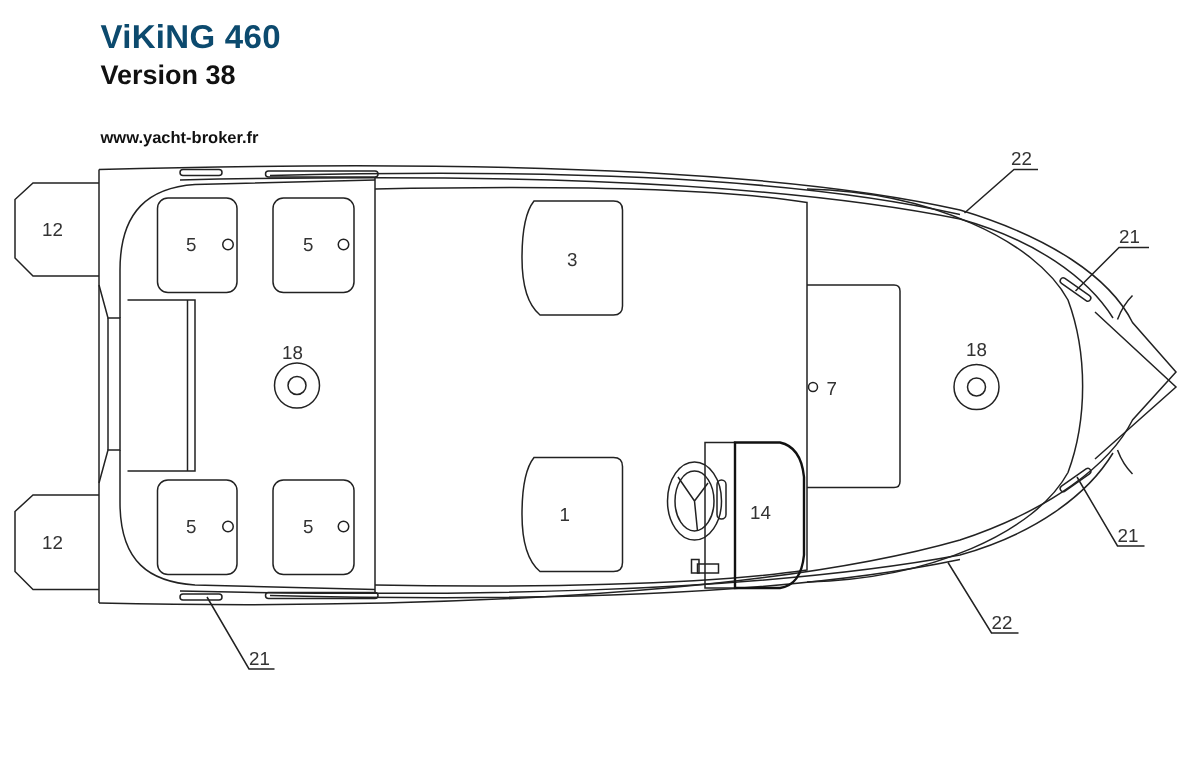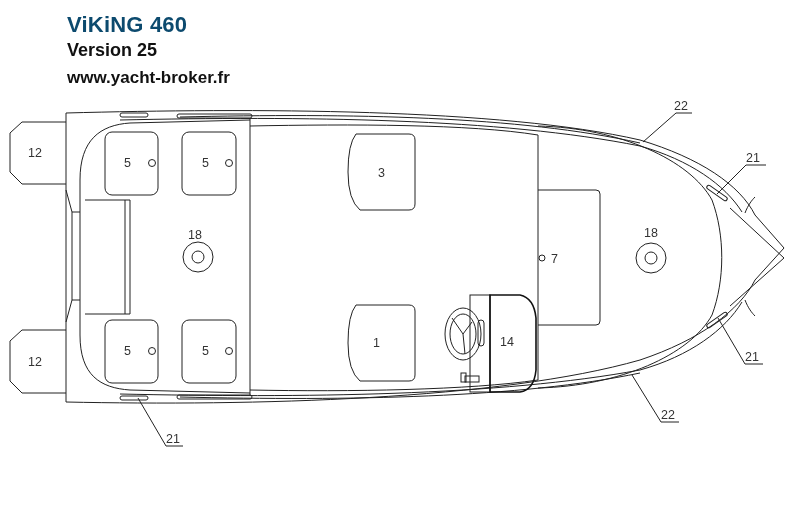--- a/index.html
+++ b/index.html
@@ -1,29 +1,29 @@
 <!DOCTYPE html>
 <html><head>
 <meta charset="utf-8">
 <style>
   html, body { margin:0; padding:0; background:#ffffff; }
   body { width:800px; height:511px; position:relative; overflow:hidden; font-family:"Liberation Sans", sans-serif; }
   .title { position:absolute; left:67px; top:12px; font-weight:bold; font-size:22px; color:#0c4a6e; letter-spacing:0.2px; }
   .subtitle { position:absolute; left:67px; top:40px; font-weight:bold; font-size:18px; color:#111; }
-  .url { position:absolute; left:67px; top:68px; font-weight:bold; font-size:17px; color:#111; }
+  .url { position:absolute; left:67px; top:86px; font-weight:bold; font-size:11px; color:#111; }
   svg { position:absolute; left:0; top:0; }
   svg text { font-family:"Liberation Sans", sans-serif; font-size:12.5px; fill:#333; }
   .ln { fill:none; stroke:#222; stroke-width:1; }
   .lnb { fill:none; stroke:#111; stroke-width:1.6; }
 </style>
 </head>
 <body>
 
 <div class="title">ViKiNG 460</div>
-<div class="subtitle">Version 25</div>
+<div class="subtitle">Version 38</div>
 <div class="url">www.yacht-broker.fr</div>
 
 <svg width="800" height="511" viewBox="0 0 800 511">
 
   <g>
     <path class="ln" d="M66,122 L22,122 L10,133 L10,172 L22,184 L66,184"></path>
     <text x="28" y="157">12</text>
   </g>
   <g>
     <path class="ln" d="M66,330 L22,330 L10,341 L10,381 L22,393 L66,393"></path>

